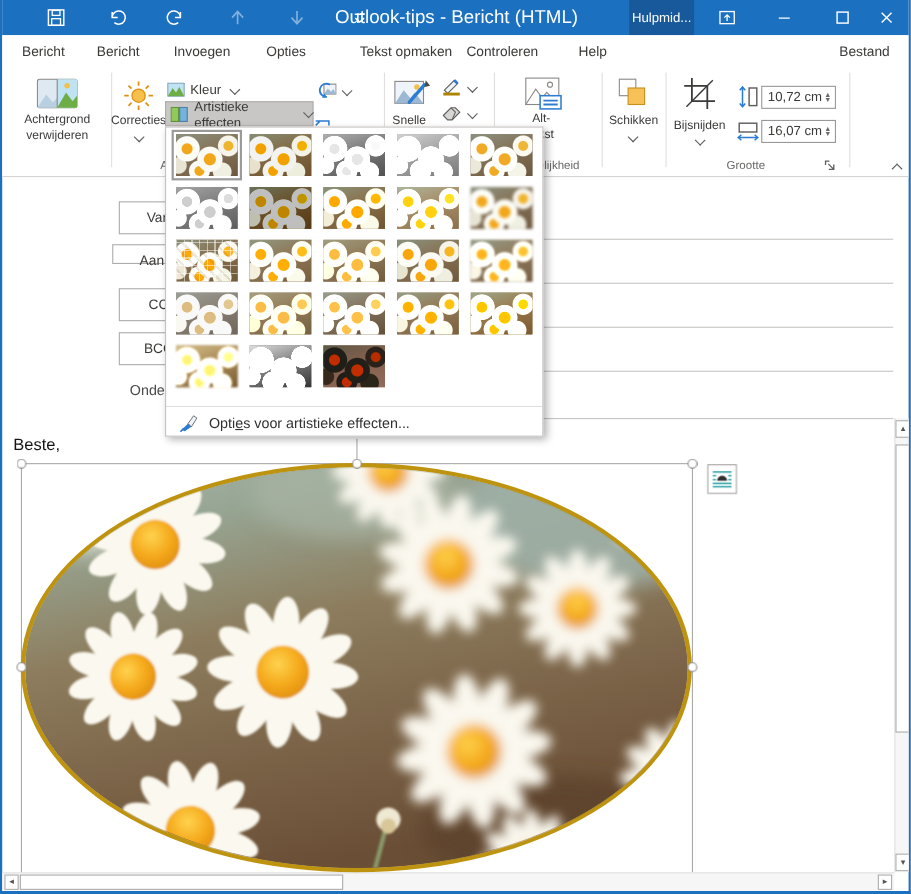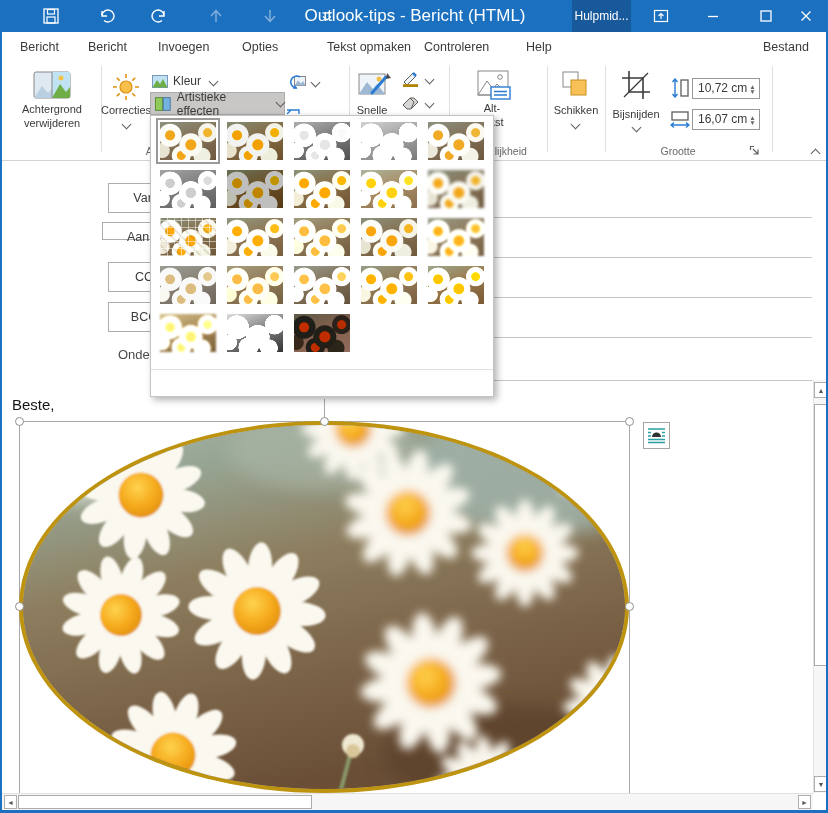--- a/index.html
+++ b/index.html
@@ -447,20 +447,30 @@
           <div class="thumb-img daisy-bg" style="filter: sepia(0.7) contrast(1.6) blur(1px) brightness(1.05);"></div>
         </div>
         <div class="thumb">
           <div class="thumb-img daisy-bg" style="filter: grayscale(1) contrast(2.5) brightness(1.35);"></div>
         </div>
         <div class="thumb">
           <div class="thumb-img daisy-bg" style="filter: invert(0.85) hue-rotate(160deg) saturate(2.2) brightness(0.75);"></div>
         </div>
       </div>
     <div class="menu-sep"></div>
+    <div class="menu-item">
+      <svg style="margin:0 10px 0 12px" width="17" height="17" viewBox="0 0 17 17">
+        <path d="M2 15 L8 9 L11 12 L5 16 Z" fill="#2b7cd3"></path>
+        <path d="M8 9 L13 2 L16 4 L11 12 Z" fill="#eef4fa" stroke="#5f5e5c" stroke-width="0.8"></path>
+        <path d="M1 16.5 L4 13.5" stroke="#2b7cd3" stroke-width="1.5"></path>
+      </svg>
+      <span>
+        <span>Opti</span><span class="accel">e</span><span>s voor artistieke effecten...</span>
+      </span>
+    </div>
   </div>
 
   <div class="vtrack"></div>
   <div class="sb-btn" style="left:812px;top:382px;width:14px;height:16px">▲</div>
   <div class="thumb-bar" style="left:812px;top:404px;width:13px;height:262px"></div>
   <div class="sb-btn" style="left:812px;top:776px;width:14px;height:16px">▼</div>
 
   <div class="htrack"></div>
   <div class="sb-btn" style="left:2px;top:795px;width:13px;height:14px">◄</div>
   <div class="thumb-bar" style="left:16px;top:795px;width:294px;height:14px"></div>

